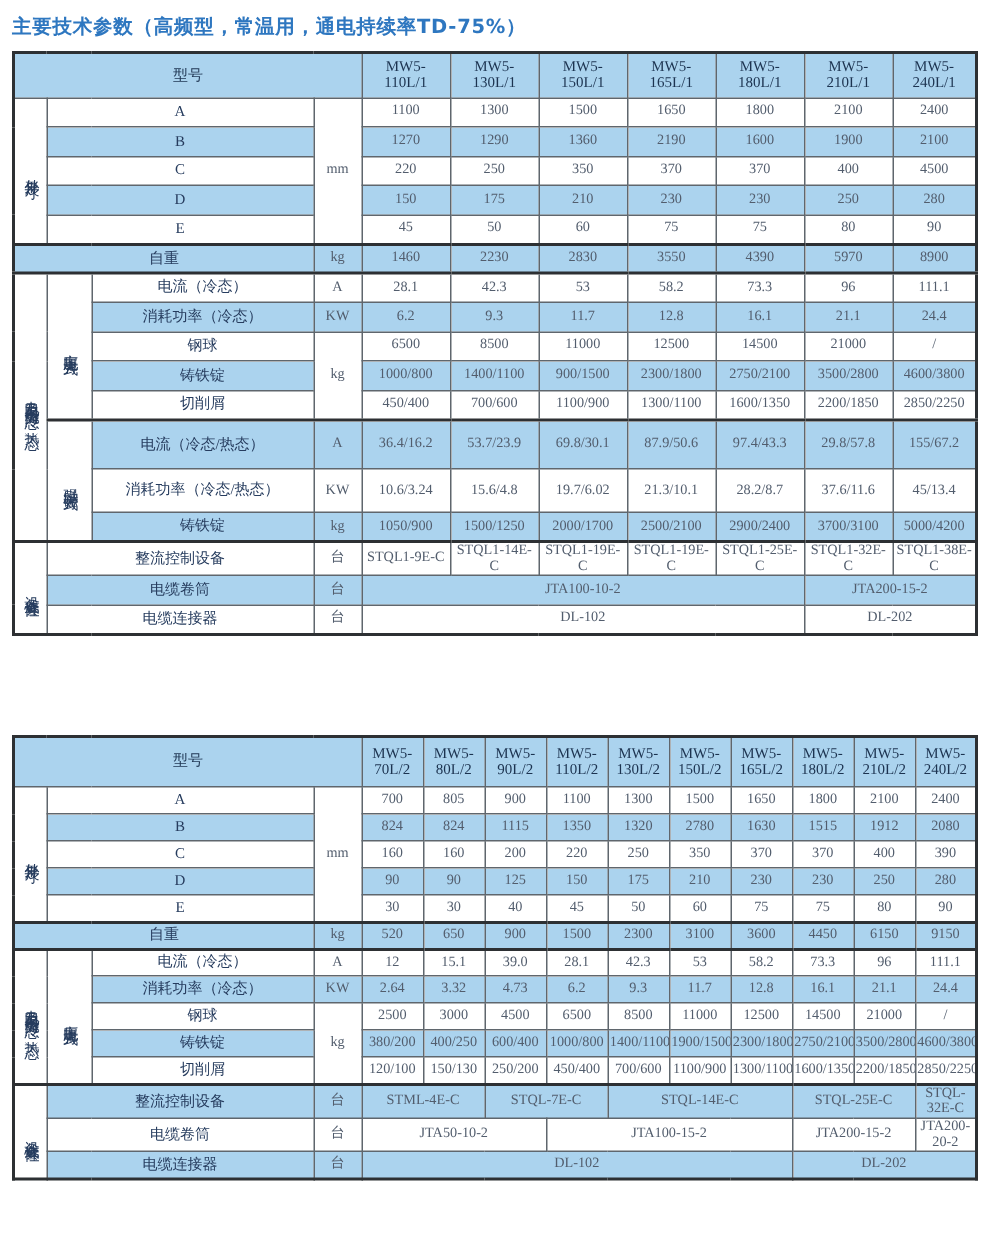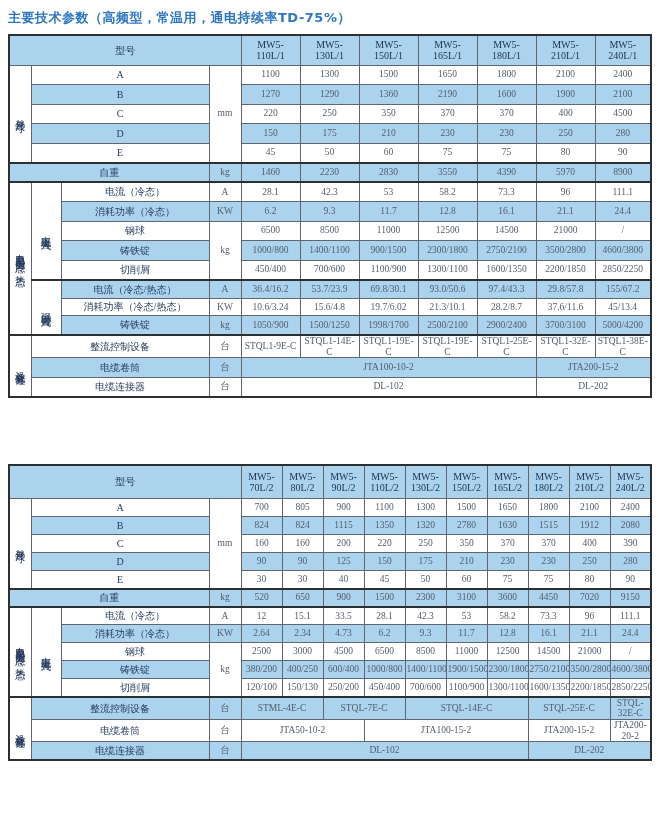--- a/index.html
+++ b/index.html
@@ -173,49 +173,49 @@
         <tr style="height: 19.5px;">
           <td class="lab">切削屑</td>
           <td class="">450/400</td>
           <td class="">700/600</td>
           <td class="">1100/900</td>
           <td class="">1300/1100</td>
           <td class="">1600/1350</td>
           <td class="">2200/1850</td>
           <td class="">2850/2250</td>
         </tr>
-        <tr class="sep" style="height: 19px;">
+        <tr class="sep" style="height: 33px;">
           <td rowspan="3" class="vert">强励磁方式</td>
           <td class="blue lab">电流（冷态/热态）</td>
           <td class="blue">A</td>
           <td class="blue">36.4/16.2</td>
           <td class="blue">53.7/23.9</td>
           <td class="blue">69.8/30.1</td>
-          <td class="blue">93.0/50.6</td>
+          <td class="blue">87.9/50.6</td>
           <td class="blue">97.4/43.3</td>
           <td class="blue">29.8/57.8</td>
           <td class="blue">155/67.2</td>
         </tr>
-        <tr style="height: 17px;">
+        <tr style="height: 29px;">
           <td class="lab">消耗功率（冷态/热态）</td>
           <td class="">KW</td>
           <td class="">10.6/3.24</td>
           <td class="">15.6/4.8</td>
           <td class="">19.7/6.02</td>
           <td class="">21.3/10.1</td>
           <td class="">28.2/8.7</td>
           <td class="">37.6/11.6</td>
           <td class="">45/13.4</td>
         </tr>
         <tr style="height: 19.5px;">
           <td class="blue lab">铸铁锭</td>
           <td class="blue">kg</td>
           <td class="blue">1050/900</td>
           <td class="blue">1500/1250</td>
-          <td class="blue">1998/1700</td>
+          <td class="blue">2000/1700</td>
           <td class="blue">2500/2100</td>
           <td class="blue">2900/2400</td>
           <td class="blue">3700/3100</td>
           <td class="blue">5000/4200</td>
         </tr>
         <tr class="sep" style="height: 19.5px;">
           <td rowspan="3" class="vert">设备成套性</td>
           <td colspan="2" class="lab">整流控制设备</td>
           <td class="">台</td>
           <td class="">STQL1-9E-C</td>
@@ -357,44 +357,44 @@
           <td colspan="3" class="blue lab">自重</td>
           <td class="blue">kg</td>
           <td class="blue">520</td>
           <td class="blue">650</td>
           <td class="blue">900</td>
           <td class="blue">1500</td>
           <td class="blue">2300</td>
           <td class="blue">3100</td>
           <td class="blue">3600</td>
           <td class="blue">4450</td>
-          <td class="blue">7020</td>
+          <td class="blue">6150</td>
           <td class="blue">9150</td>
         </tr>
         <tr class="sep" style="height: 18px;">
           <td rowspan="5" class="vert">电力及起吊能力（冷态/热态）</td>
           <td rowspan="5" class="vert">定电压方式</td>
           <td class="lab">电流（冷态）</td>
           <td class="">A</td>
           <td class="">12</td>
           <td class="">15.1</td>
-          <td class="">33.5</td>
+          <td class="">39.0</td>
           <td class="">28.1</td>
           <td class="">42.3</td>
           <td class="">53</td>
           <td class="">58.2</td>
           <td class="">73.3</td>
           <td class="">96</td>
           <td class="">111.1</td>
         </tr>
         <tr style="height: 18px;">
           <td class="blue lab">消耗功率（冷态）</td>
           <td class="blue">KW</td>
           <td class="blue">2.64</td>
-          <td class="blue">2.34</td>
+          <td class="blue">3.32</td>
           <td class="blue">4.73</td>
           <td class="blue">6.2</td>
           <td class="blue">9.3</td>
           <td class="blue">11.7</td>
           <td class="blue">12.8</td>
           <td class="blue">16.1</td>
           <td class="blue">21.1</td>
           <td class="blue">24.4</td>
         </tr>
         <tr style="height: 18px;">

